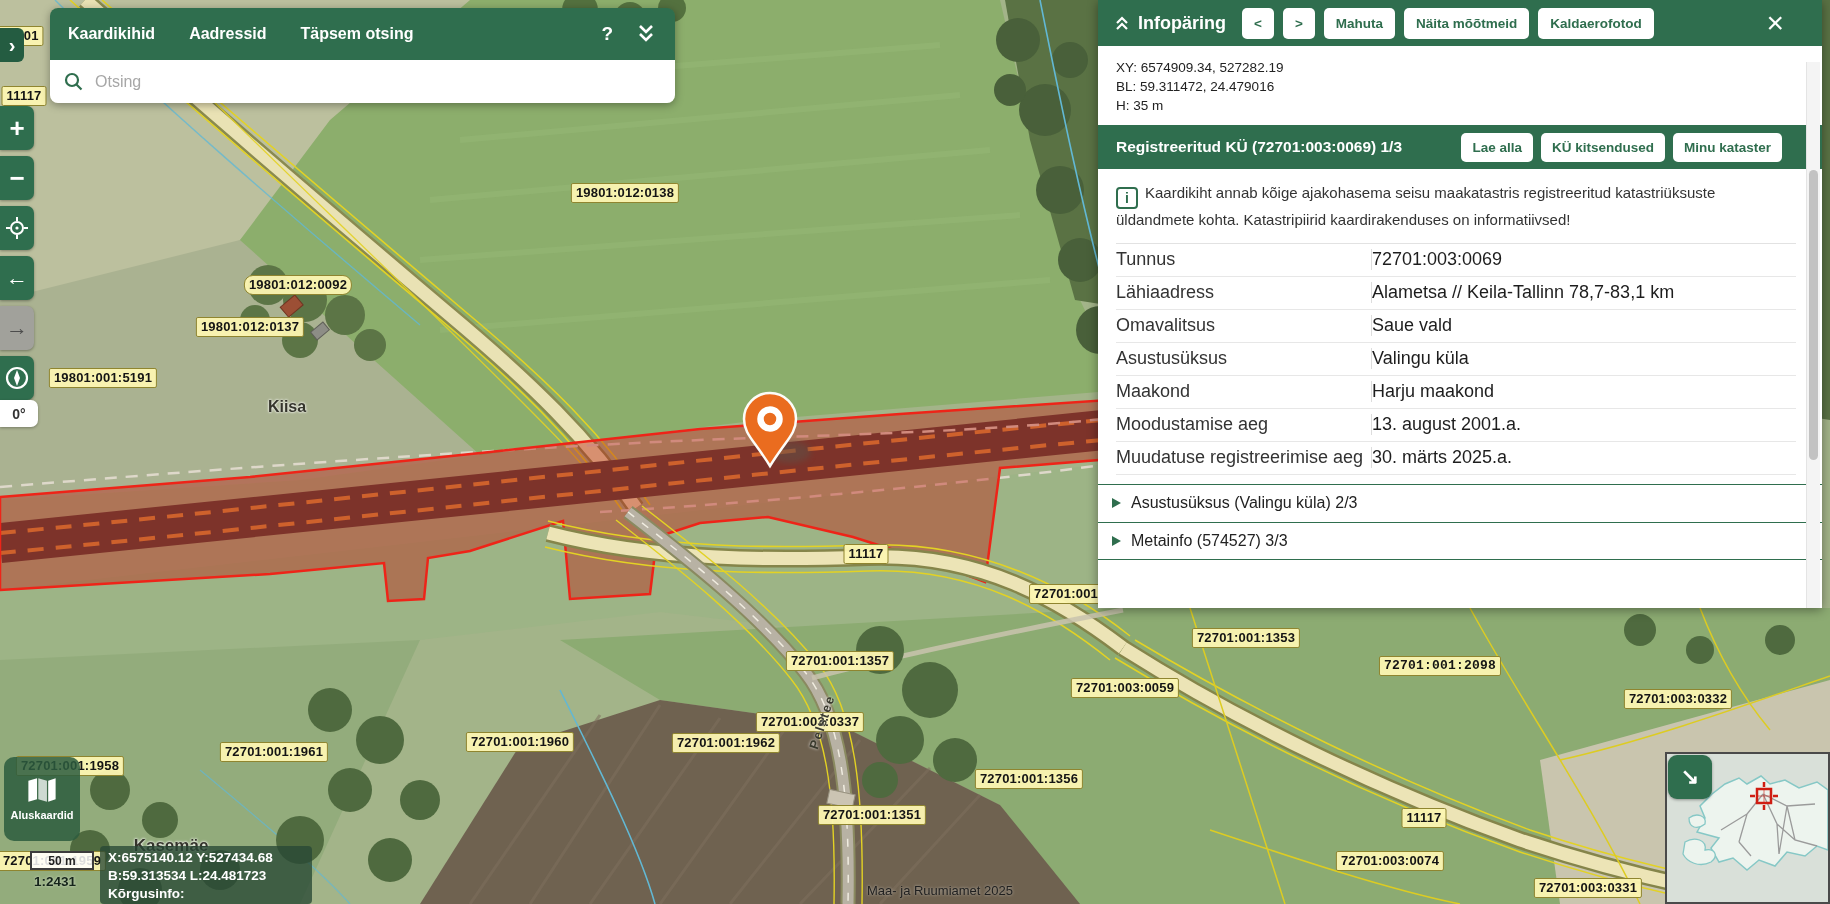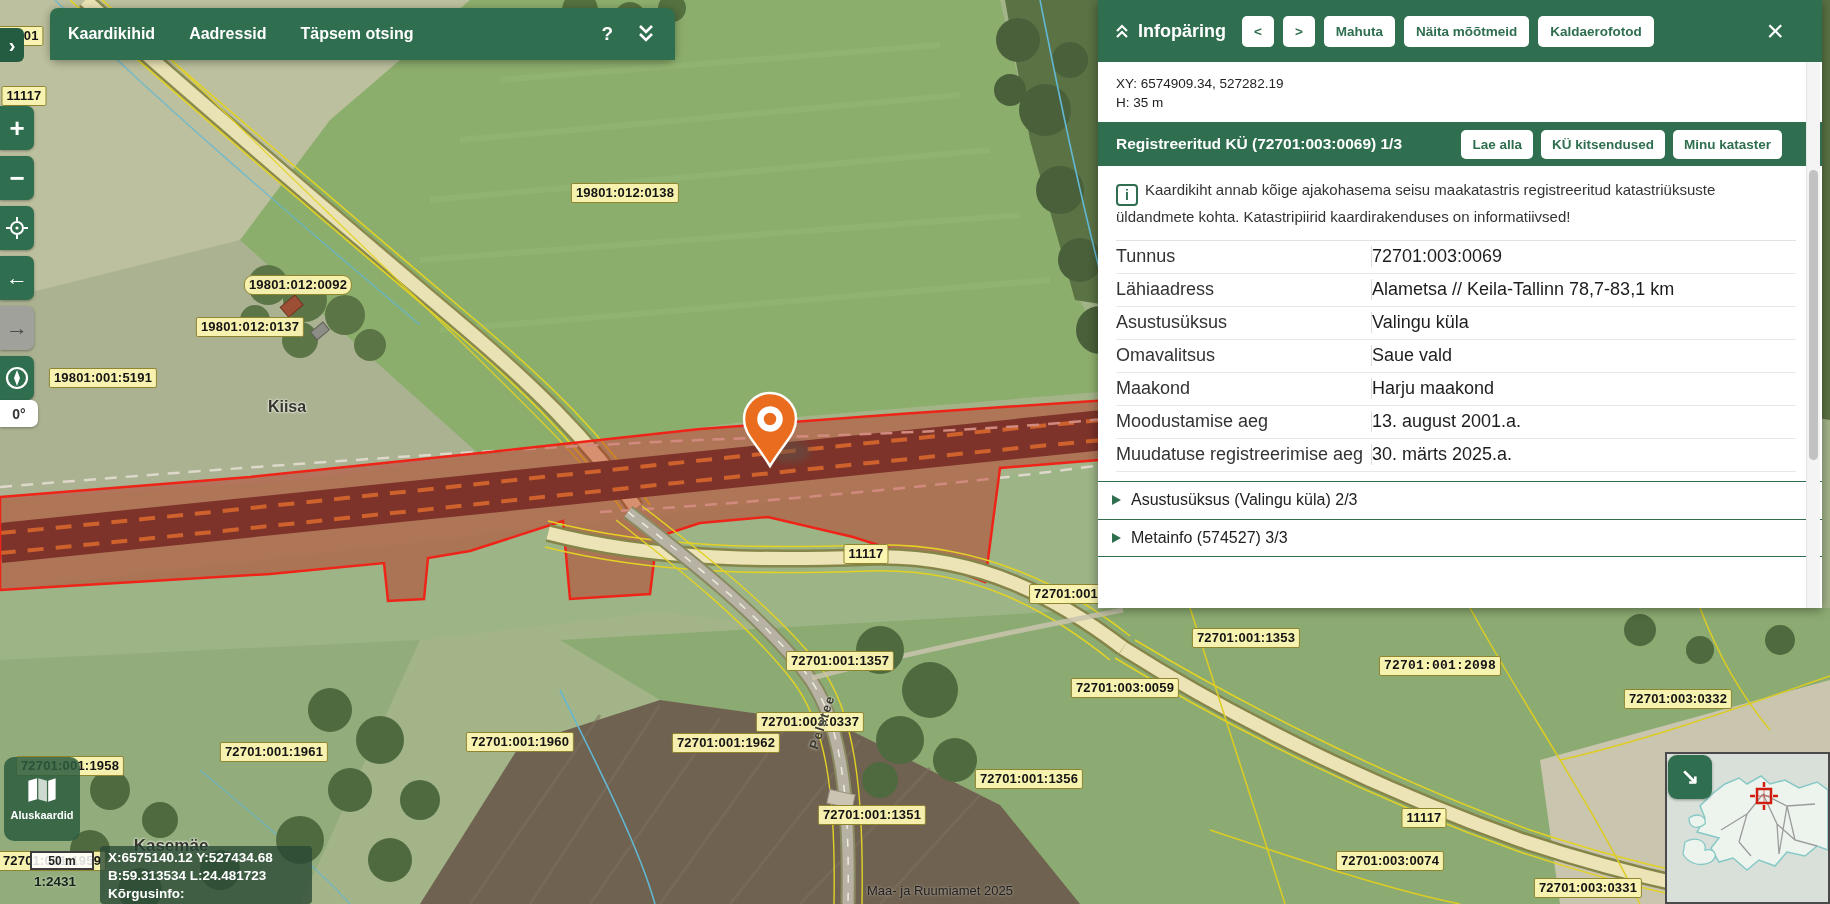--- a/index.html
+++ b/index.html
@@ -42,21 +42,21 @@
   .help{font-size:19px;font-weight:700;cursor:pointer;margin-right:22px;}
   .collapse-ic{cursor:pointer;display:flex;align-items:center;}
   .search-row{height:43px;background:#fff;border-radius:0 0 8px 8px;display:flex;align-items:center;padding:0 14px;}
   .search-row input{border:none;outline:none;flex:1;font-size:16px;color:#333;margin-left:10px;
                     font-family:"Liberation Sans",sans-serif;background:transparent;}
   .search-row input::placeholder{color:#a7a7a7;}
 
   
   .info-panel{position:absolute;left:1098px;top:0;width:724px;height:608px;background:#fff;z-index:6;
               box-shadow:0 2px 10px rgba(0,0,0,.4);display:flex;flex-direction:column;}
-  .ip-head{height:62px;background:var(--green);display:flex;align-items:center;padding:0 20px 0 16px;color:#fff;flex:0 0 auto;}
+  .ip-head{height:46px;background:var(--green);display:flex;align-items:center;padding:0 20px 0 16px;color:#fff;flex:0 0 auto;}
   .ip-title{font-size:18px;font-weight:700;margin-left:8px;margin-right:16px;white-space:nowrap;}
   .ip-btn{background:#fff;color:var(--green);border:none;border-radius:5px;font-size:13.5px;font-weight:700;
           padding:8px 12px;margin-right:9px;cursor:pointer;font-family:"Liberation Sans",sans-serif;white-space:nowrap;}
   .ip-close{margin-left:auto;font-size:30px;line-height:26px;font-weight:400;cursor:pointer;color:#fff;margin-right:18px;}
   .ip-coords{padding:12px 0 10px 18px;font-size:13.5px;color:#222;line-height:19px;flex:0 0 auto;}
   .ip-secbar{height:44px;background:var(--green);display:flex;align-items:center;padding:0 40px 0 18px;color:#fff;flex:0 0 auto;}
   .ip-sectitle{font-size:15.5px;font-weight:700;flex:1;white-space:nowrap;}
   .ip-secbtn{background:#fff;color:var(--green);border:none;border-radius:5px;font-size:13.5px;font-weight:700;
              padding:7px 11px;margin-left:8px;cursor:pointer;font-family:"Liberation Sans",sans-serif;white-space:nowrap;}
   .ip-note{padding:13px 26px 10px 18px;font-size:15px;color:#333;line-height:1.45;flex:0 0 auto;}
@@ -293,20 +293,27 @@
         </div>
       <div class="spacer"></div>
       <div class="help">?</div>
       <div class="collapse-ic">
         <svg width="22" height="22" viewBox="0 0 22 22">
           <polyline points="5,3 11,9 17,3" fill="none" stroke="#fff" stroke-width="2.6"></polyline>
           <polyline points="5,11 11,17 17,11" fill="none" stroke="#fff" stroke-width="2.6"></polyline>
         </svg>
       </div>
     </div>
+    <div class="search-row">
+      <svg width="19" height="19" viewBox="0 0 19 19">
+        <circle cx="8" cy="8" r="6" fill="none" stroke="#2f6e4e" stroke-width="2.2"></circle>
+        <line x1="12.5" y1="12.5" x2="17.5" y2="17.5" stroke="#2f6e4e" stroke-width="2.2"></line>
+      </svg>
+      <input type="text" placeholder="Otsing" style="">
+    </div>
   </div>
 
   <div class="info-panel">
     <div class="ip-head">
       <svg width="16" height="16" viewBox="0 0 16 16">
         <polyline points="3,8 8,3 13,8" fill="none" stroke="#fff" stroke-width="2.2"></polyline>
         <polyline points="3,14 8,9 13,14" fill="none" stroke="#fff" stroke-width="2.2"></polyline>
       </svg>
       <div class="ip-title">Infopäring</div>
       <div style="display:flex;align-items:center;">
@@ -315,20 +322,21 @@
           <button class="ip-btn"><span>&gt;</span></button>
           <button class="ip-btn"><span>Mahuta</span></button>
           <button class="ip-btn"><span>Näita mõõtmeid</span></button>
           <button class="ip-btn"><span>Kaldaerofotod</span></button>
         </div>
       <div class="ip-close">×</div>
     </div>
 
     <div class="ip-coords">
       <div>XY: 6574909.34, 527282.19</div>
+      <div>BL: 59.311472, 24.479016</div>
       <div>H: 35 m</div>
     </div>
 
     <div class="ip-secbar">
       <div class="ip-sectitle">Registreeritud KÜ (72701:003:0069) 1/3</div>
       <div style="display:flex;align-items:center;">
 
       <button class="ip-secbtn"><span>Lae alla</span></button>
           <button class="ip-secbtn"><span>KÜ kitsendused</span></button>
           <button class="ip-secbtn"><span>Minu kataster</span></button>
@@ -345,27 +353,27 @@
           <div class="k">Tunnus</div>
           <div class="v">72701:003:0069</div>
         </div>
 
         <div class="inforow">
           <div class="k">Lähiaadress</div>
           <div class="v">Alametsa // Keila-Tallinn 78,7-83,1 km</div>
         </div>
 
         <div class="inforow">
+          <div class="k">Omavalitsus</div>
+          <div class="v">Saue vald</div>
+        </div>
+
+        <div class="inforow">
           <div class="k">Asustusüksus</div>
           <div class="v">Valingu küla</div>
-        </div>
-
-        <div class="inforow">
-          <div class="k">Omavalitsus</div>
-          <div class="v">Saue vald</div>
         </div>
 
         <div class="inforow">
           <div class="k">Maakond</div>
           <div class="v">Harju maakond</div>
         </div>
 
         <div class="inforow">
           <div class="k">Moodustamise aeg</div>
           <div class="v">13. august 2001.a.</div>

